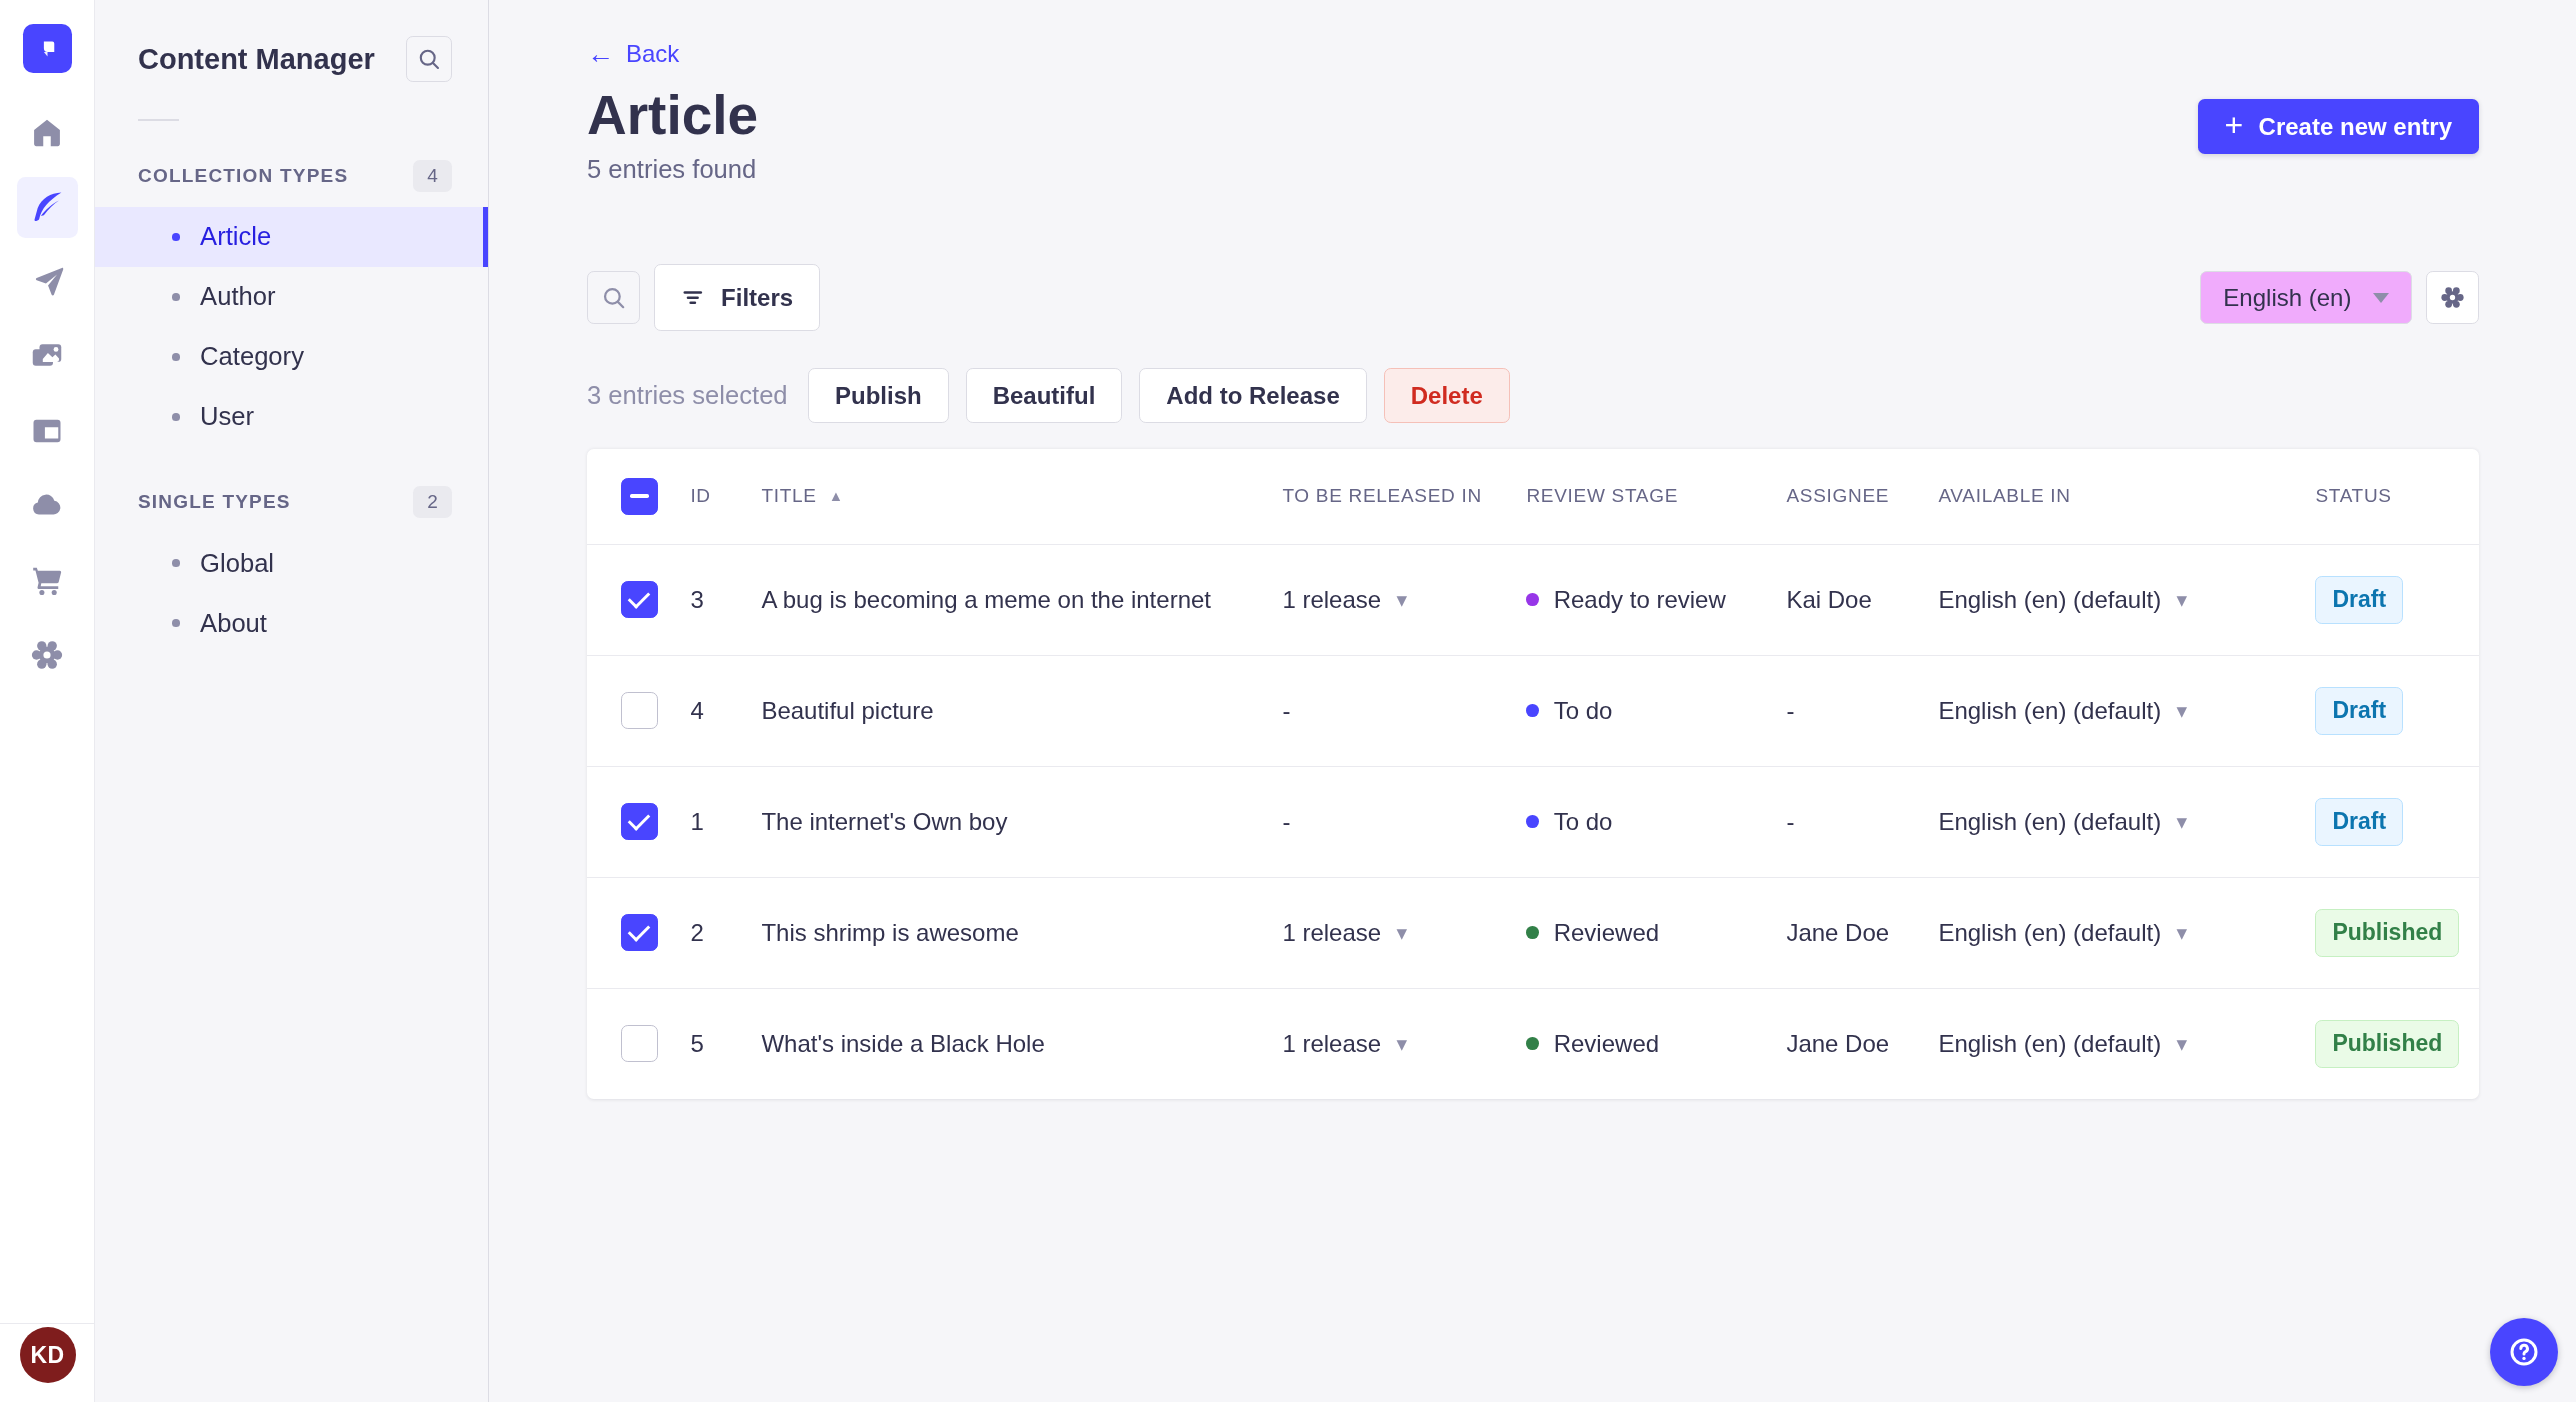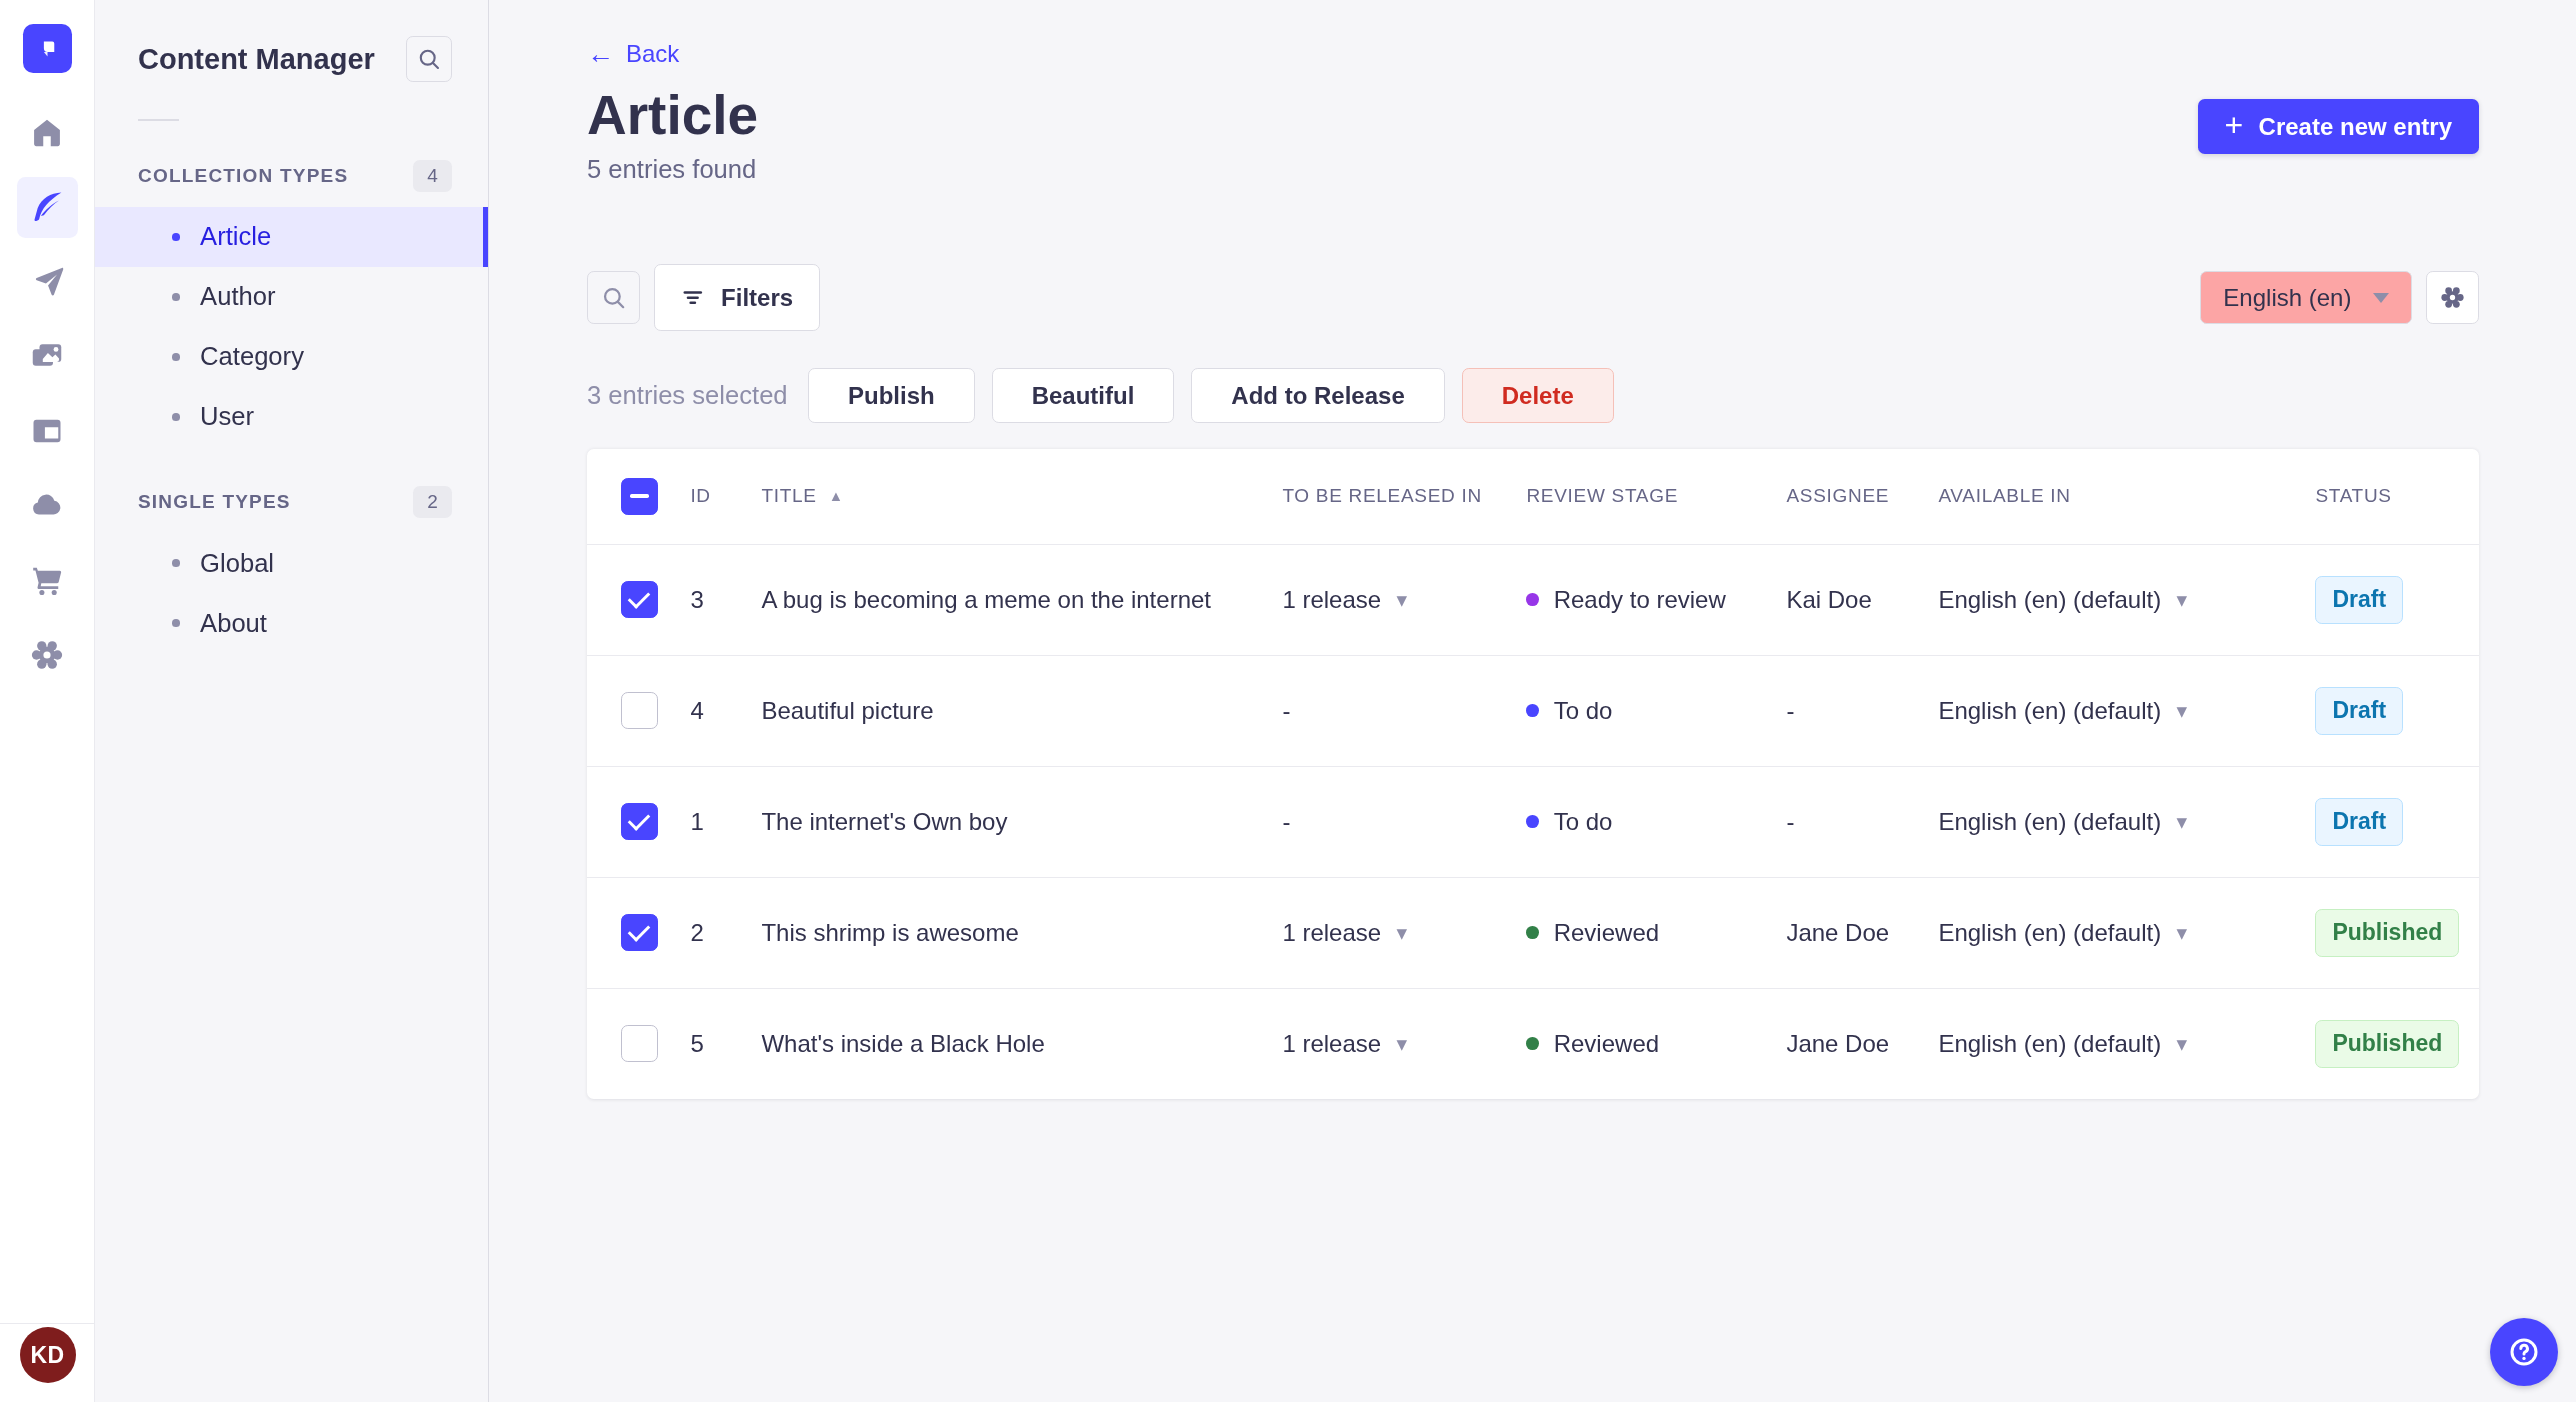--- a/index.html
+++ b/index.html
@@ -42,26 +42,26 @@
   .page-title { margin-top:15.3px; font-size:55px; line-height:65px; font-weight:700; color:#32324d; }
   .entries-count { margin-top:6.8px; font-size:25.6px; color:#666687; }
   .create-btn { position:absolute; top:99px; right:97px; height:55px; padding:0 27px; border:none; border-radius:6.8px; background:#4945ff; color:#fff; font-size:24px; font-weight:600; font-family:inherit; display:flex; align-items:center; gap:15.3px; cursor:pointer; box-shadow:0 1.7px 5.1px rgba(33,33,52,.15); }
   .plus-glyph { font-size:32px; font-weight:400; line-height:1; margin-top:-2.6px; }
 
   .toolbar { margin-top:80px; display:flex; align-items:center; justify-content:space-between; }
   .toolbar-left, .toolbar-right { display:flex; align-items:center; gap:13.6px; }
   .icon-btn { width:53px; height:53px; border-radius:6.8px; border:0.9px solid #dcdce4; background:transparent; display:flex; align-items:center; justify-content:center; cursor:pointer; color:#8e8ea9; }
   .icon-btn.white { background:#fff; color:#666687; }
   .filters-btn { height:67px; padding:0 25.6px; border-radius:6.8px; border:0.9px solid #dcdce4; background:#fff; display:flex; align-items:center; gap:15.3px; font-size:24px; font-weight:600; color:#32324d; font-family:inherit; cursor:pointer; }
-  .locale-select { height:53px; padding:0 22px; border-radius:6.8px; border:0.9px solid #dcdce4; background:#fca5a5; display:flex; align-items:center; gap:22px; font-size:24px; color:#32324d; cursor:pointer; }
+  .locale-select { height:53px; padding:0 22px; border-radius:6.8px; border:0.9px solid #dcdce4; background:#f0abfc; display:flex; align-items:center; gap:22px; font-size:24px; color:#32324d; cursor:pointer; }
   .caret-tri { width:0; height:0; border-left:8.5px solid transparent; border-right:8.5px solid transparent; border-top:10.2px solid #8e8ea9; }
 
   .selection-row { margin-top:37px; display:flex; align-items:center; gap:17px; }
   .selection-text { font-size:25.6px; color:#8e8ea9; margin-right:3.4px; }
-  .sel-btn { height:55px; padding:0 39px; border-radius:6.8px; border:0.9px solid #dcdce4; background:#fff; font-size:24px; font-weight:600; color:#32324d; font-family:inherit; cursor:pointer; }
+  .sel-btn { height:55px; padding:0 26px; border-radius:6.8px; border:0.9px solid #dcdce4; background:#fff; font-size:24px; font-weight:600; color:#32324d; font-family:inherit; cursor:pointer; }
   .sel-btn.danger { background:#fcecea; border-color:#f5c0b8; color:#d02b20; }
 
   
   .table-card { margin-top:25.6px; background:#fff; border-radius:6.8px; box-shadow:0 0.9px 3.4px rgba(33,33,52,.1); overflow:hidden; }
   .thead, .trow { display:grid; grid-template-columns:94px 71px 521px 244px 260px 152px 377px 1fr; align-items:center; }
   .thead { height:95px; }
   .trow { height:111px; border-top:0.9px solid #eaeaef; }
   .cell { padding-left:9.4px; font-size:24px; color:#32324d; display:flex; align-items:center; }
   .cell.cb { padding-left:34px; }
   .th { font-size:19px; font-weight:400; color:#666687; letter-spacing:0.7px; }

